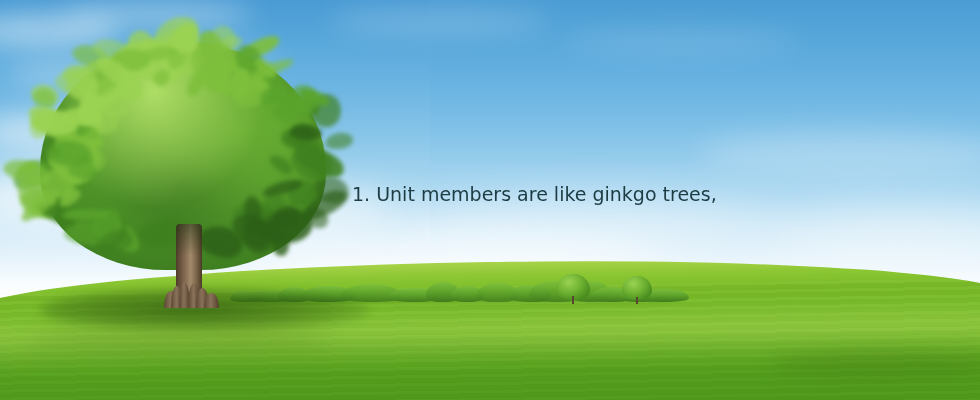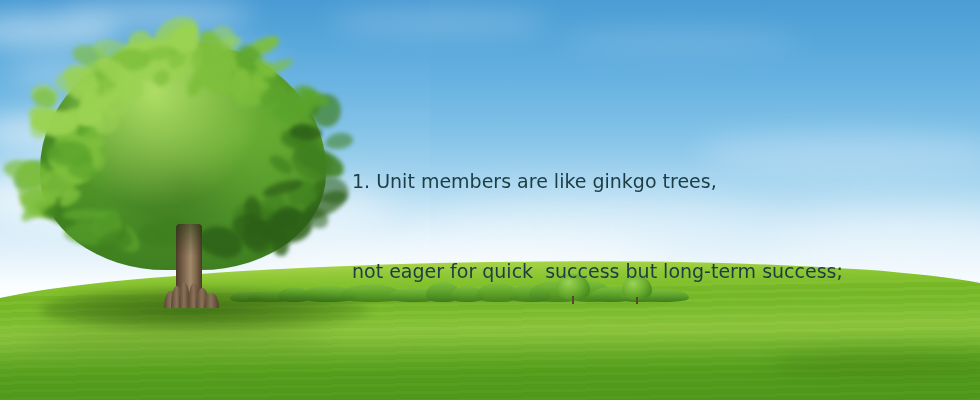--- a/index.html
+++ b/index.html
@@ -282,21 +282,21 @@
     left: 352px;
     top: 46px;
     width: 600px;
     color: #1d3c44;
     font-size: 19px;
     line-height: 30px;
     white-space: pre;
   }
   .para { margin: 0 0 26px 0; }
   .para:last-child { margin-bottom: 0; }
-  .line { display: block; white-space: pre; }
+  .line { display: block; white-space: pre; margin-top: 13px; }
 </style>
 </head>
 <body>
 
 <div id="banner">
 
   <div class="sky"></div>
   <div class="sky-right-wash"></div>
 
   <div class="cloud cl-a"></div>
@@ -493,19 +493,18 @@
         <div class="root" style="left: 156px; bottom: 5px; top: 245px; width: 12px; height: 25px;"></div>
         <div class="root" style="left: 164px; bottom: 5px; top: 250px; width: 13px; height: 20px;"></div>
         <div class="root" style="left: 172px; bottom: 5px; top: 255px; width: 15px; height: 15px;"></div>
       </div>
   </div>
 
 
   <div class="bodytext">
     <p class="para">
       <span class="line">1. Unit members are like ginkgo trees,</span>
-      <span class="line">not eager for quick  success but long-term success;</span>
     </p>
     
     
   </div>
 
 </div>
 
 </body></html>

